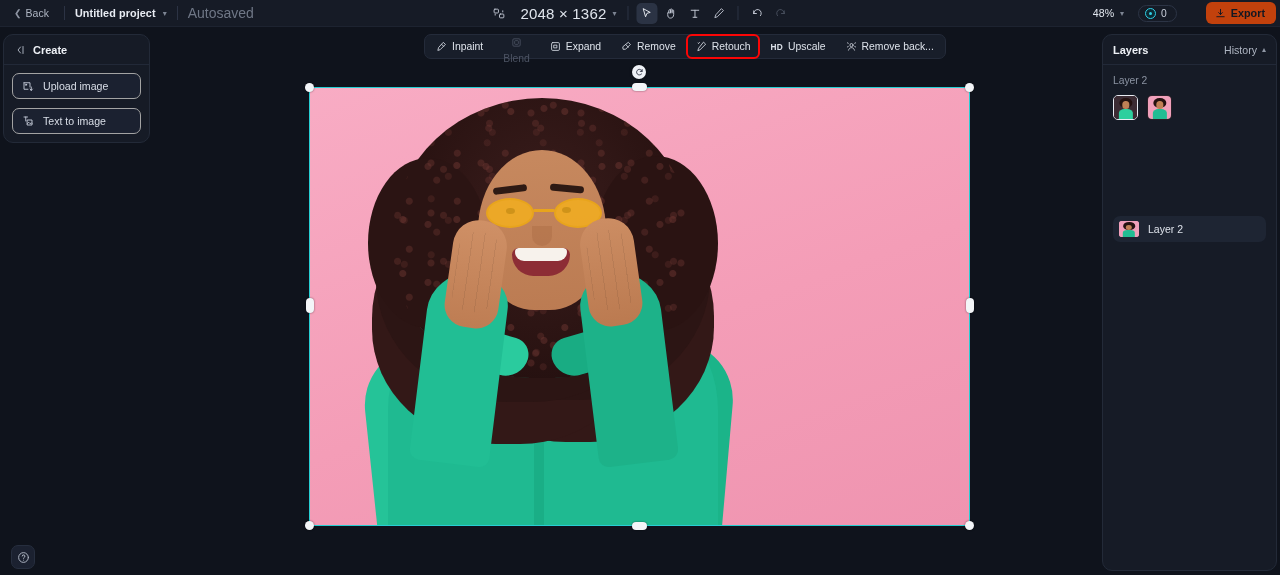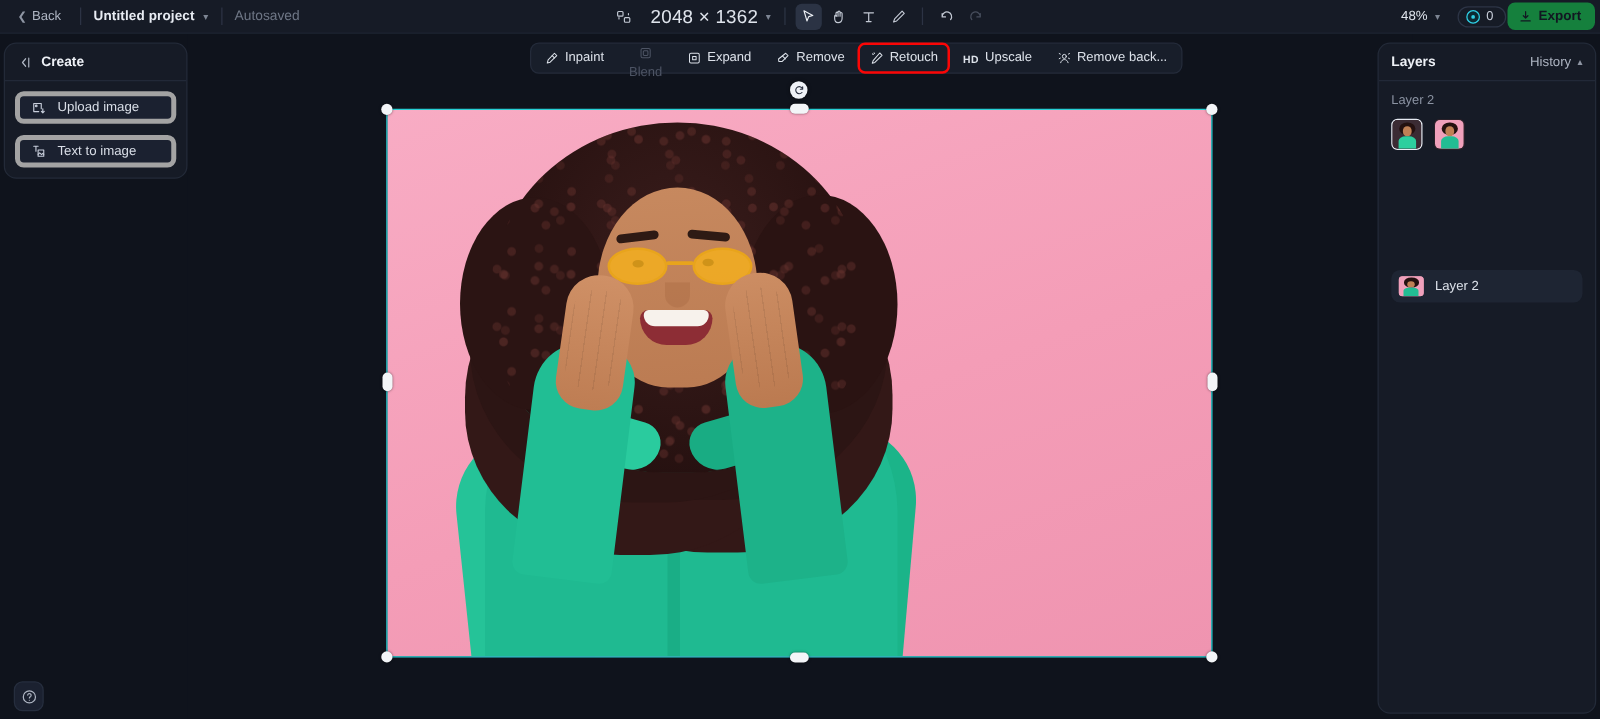--- a/index.html
+++ b/index.html
@@ -22,21 +22,21 @@
   }
   .tb-left{ display:flex; align-items:center; height:100%; padding-left:9px; }
   .back-btn{
     display:flex; align-items:center; gap:4px;
     font-size:10.5px; color:#aeb5c2; cursor:pointer; padding:3px 5px; border-radius:4px;
   }
   .chev-l{ font-size:9px; color:#8e95a3; line-height:1; }
   .tb-div{ width:1px; height:14px; background:#2c3344; margin:0 10px; }
   .proj-name{ font-size:10.8px; color:#e8ecf3; font-weight:bold; letter-spacing:.1px; }
   .proj-caret{ font-size:8px; color:#7d8593; margin-left:7px; cursor:pointer; }
-  .autosaved{ font-size:11px; color:#6f7786; }
+  .autosaved{ font-size:14px; color:#6f7786; }
 
   .tb-center{
     position:absolute; left:50%; transform:translateX(-50%);
     display:flex; align-items:center; height:100%;
   }
   .icon-btn{
     width:21px; height:21px; border-radius:5px;
     display:flex; align-items:center; justify-content:center;
     cursor:pointer; color:#c3c9d4;
   }
@@ -60,43 +60,43 @@
   }
   .coin{
     width:11px;height:11px;border-radius:50%;
     background:#0c2a33; border:1.6px solid #2fd0e6; position:relative;
     display:flex;align-items:center;justify-content:center;
   }
   .coin::after{content:"";width:3px;height:3px;background:#2fd0e6;border-radius:50%;}
   .credit-num{ font-size:10.3px; color:#c9cfdb; }
   .export-btn{
     display:flex; align-items:center; gap:5px;
-    background:#15803d; color:#121722;
+    background:#c2410c; color:#121722;
     font-size:10.8px; font-weight:bold;
     border-radius:6px; padding:5px 11px 5px 9px;
-    margin-left:1px; cursor:pointer;
+    margin-left:29px; cursor:pointer;
   }
 
   
   .create-panel{
     position:absolute; left:3px; top:34px; width:147px;
     background:#161b26; border:1px solid #232a38; border-radius:10px;
     padding:0 0 8px 0; z-index:30;
   }
   .cp-head{
     display:flex; align-items:center; gap:7px;
     height:30px; padding:0 10px;
     border-bottom:1px solid #222938;
   }
   .cp-title{ font-size:11px; font-weight:bold; color:#eef1f6; }
   .cp-body{ padding:8px 8px 0 8px; display:flex; flex-direction:column; gap:9px; }
   .cp-item{
     display:flex; align-items:center; gap:9px;
     height:26px; padding:0 9px;
-    background:#1b2130; border:4px solid #a3a3a3; border-radius:7px;
+    background:#1b2130; border:1px solid #a3a3a3; border-radius:7px;
     font-size:10.6px; color:#d9dee7; cursor:pointer;
   }
 
   
   .float-toolbar{
     position:absolute; left:424px; top:34px;
     height:25px; display:flex; align-items:center;
     background:#181e2a; border:1px solid #242b3a; border-radius:7px;
     padding:0 4px; gap:6px; z-index:35;
   }

